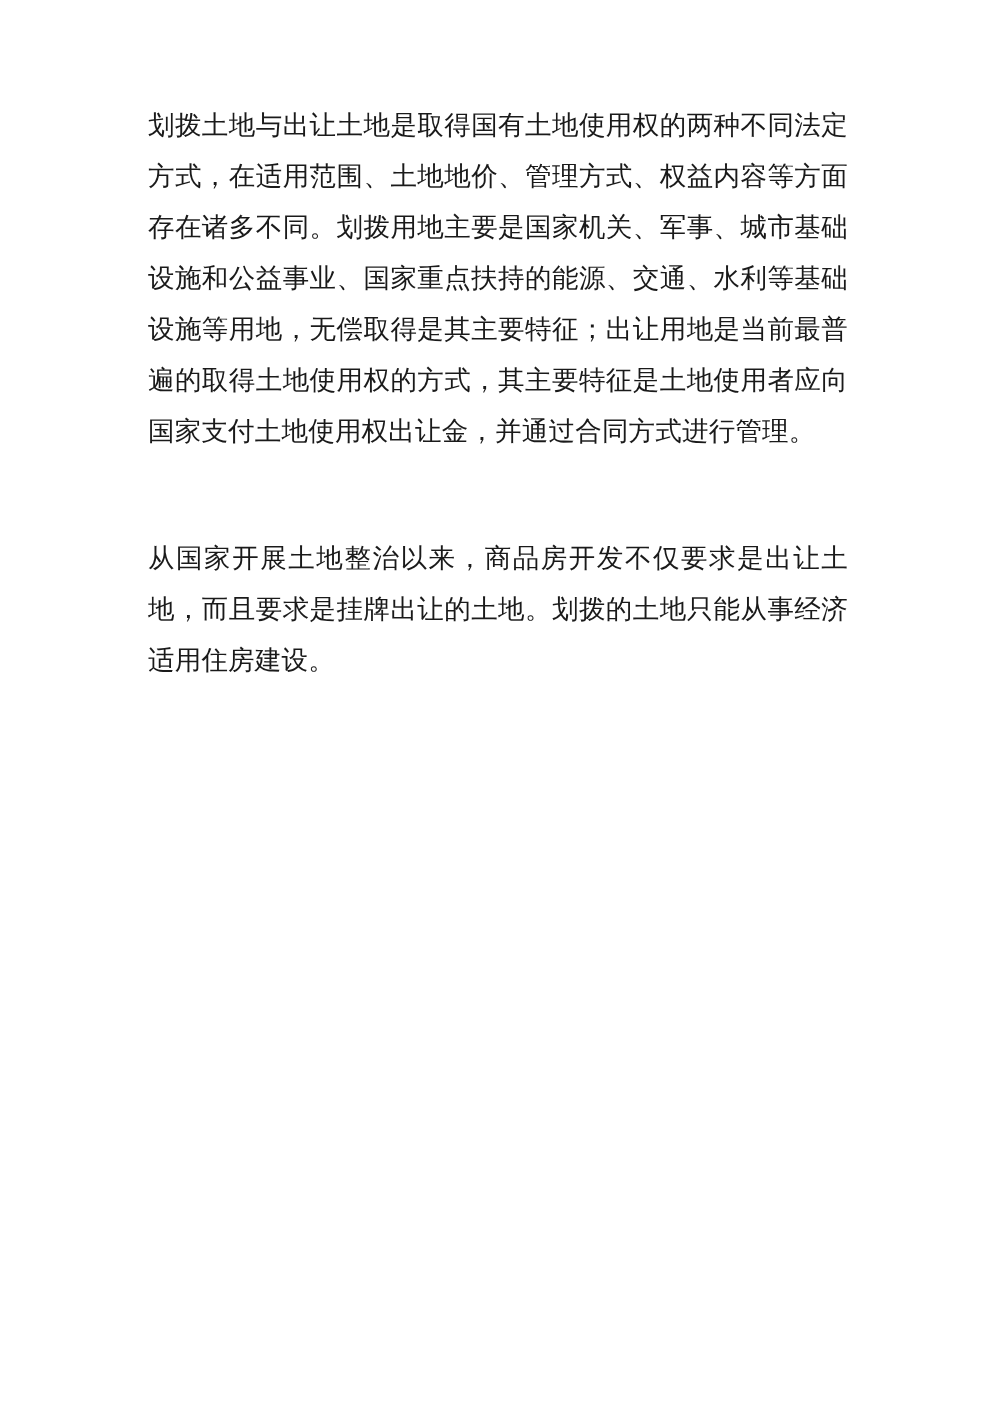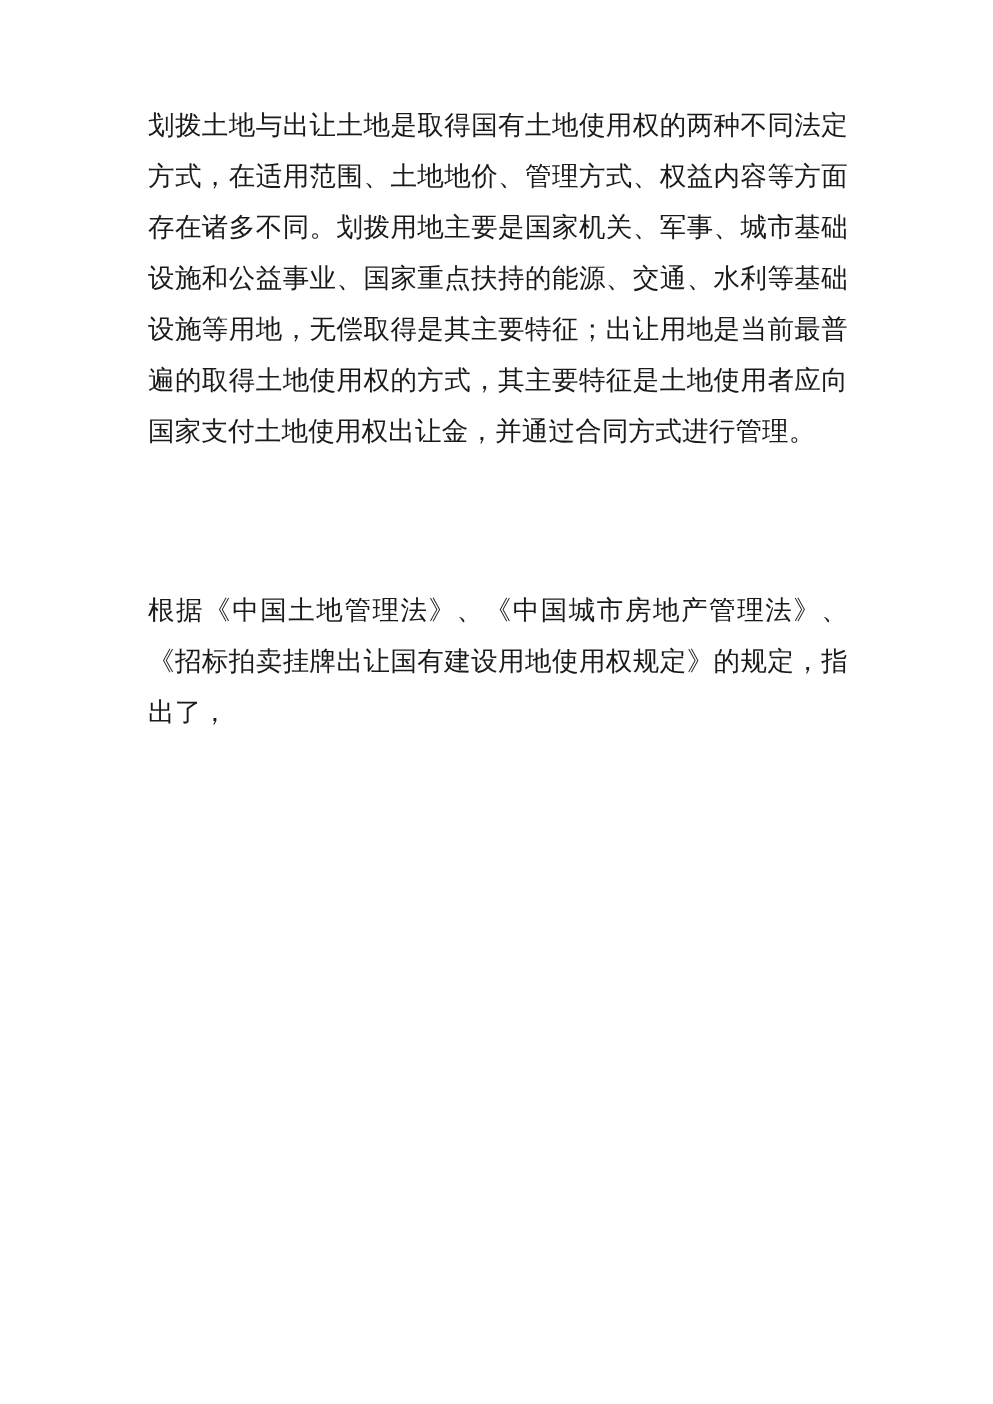--- a/index.html
+++ b/index.html
@@ -53,19 +53,19 @@
 <div class="page">
   <div class="doc-body">
 
     <p class="para">划拨土地与出让土地是取得国有土地使用权的两种不同法定方式，在适用范围、土地地价、管理方式、权益内容等方面存在诸多不同。划拨用地主要是国家机关、军事、城市基础设施和公益事业、国家重点扶持的能源、交通、水利等基础设施等用地，无偿取得是其主要特征；出让用地是当前最普遍的取得土地使用权的方式，其主要特征是土地使用者应向国家支付土地使用权出让金，并通过合同方式进行管理。</p>
 
     <div class="gap-lg"></div>
 
 
     <div class="gap-sm"></div>
 
+    <p class="para">从国家开展土地整治以来，商品房开发不仅要求是出让土地，而且要求是挂牌出让的土地。划拨的土地只能从事经济适用住房建设。</p>
 
     <div class="gap-md"></div>
 
-    <p class="para">根据《中国土地管理法》、《中国城市房地产管理法》、《招标拍卖挂牌出让国有建设用地使用权规定》的规定，指出了，</p>
 
   </div>
 </div>
 
 </body></html>

